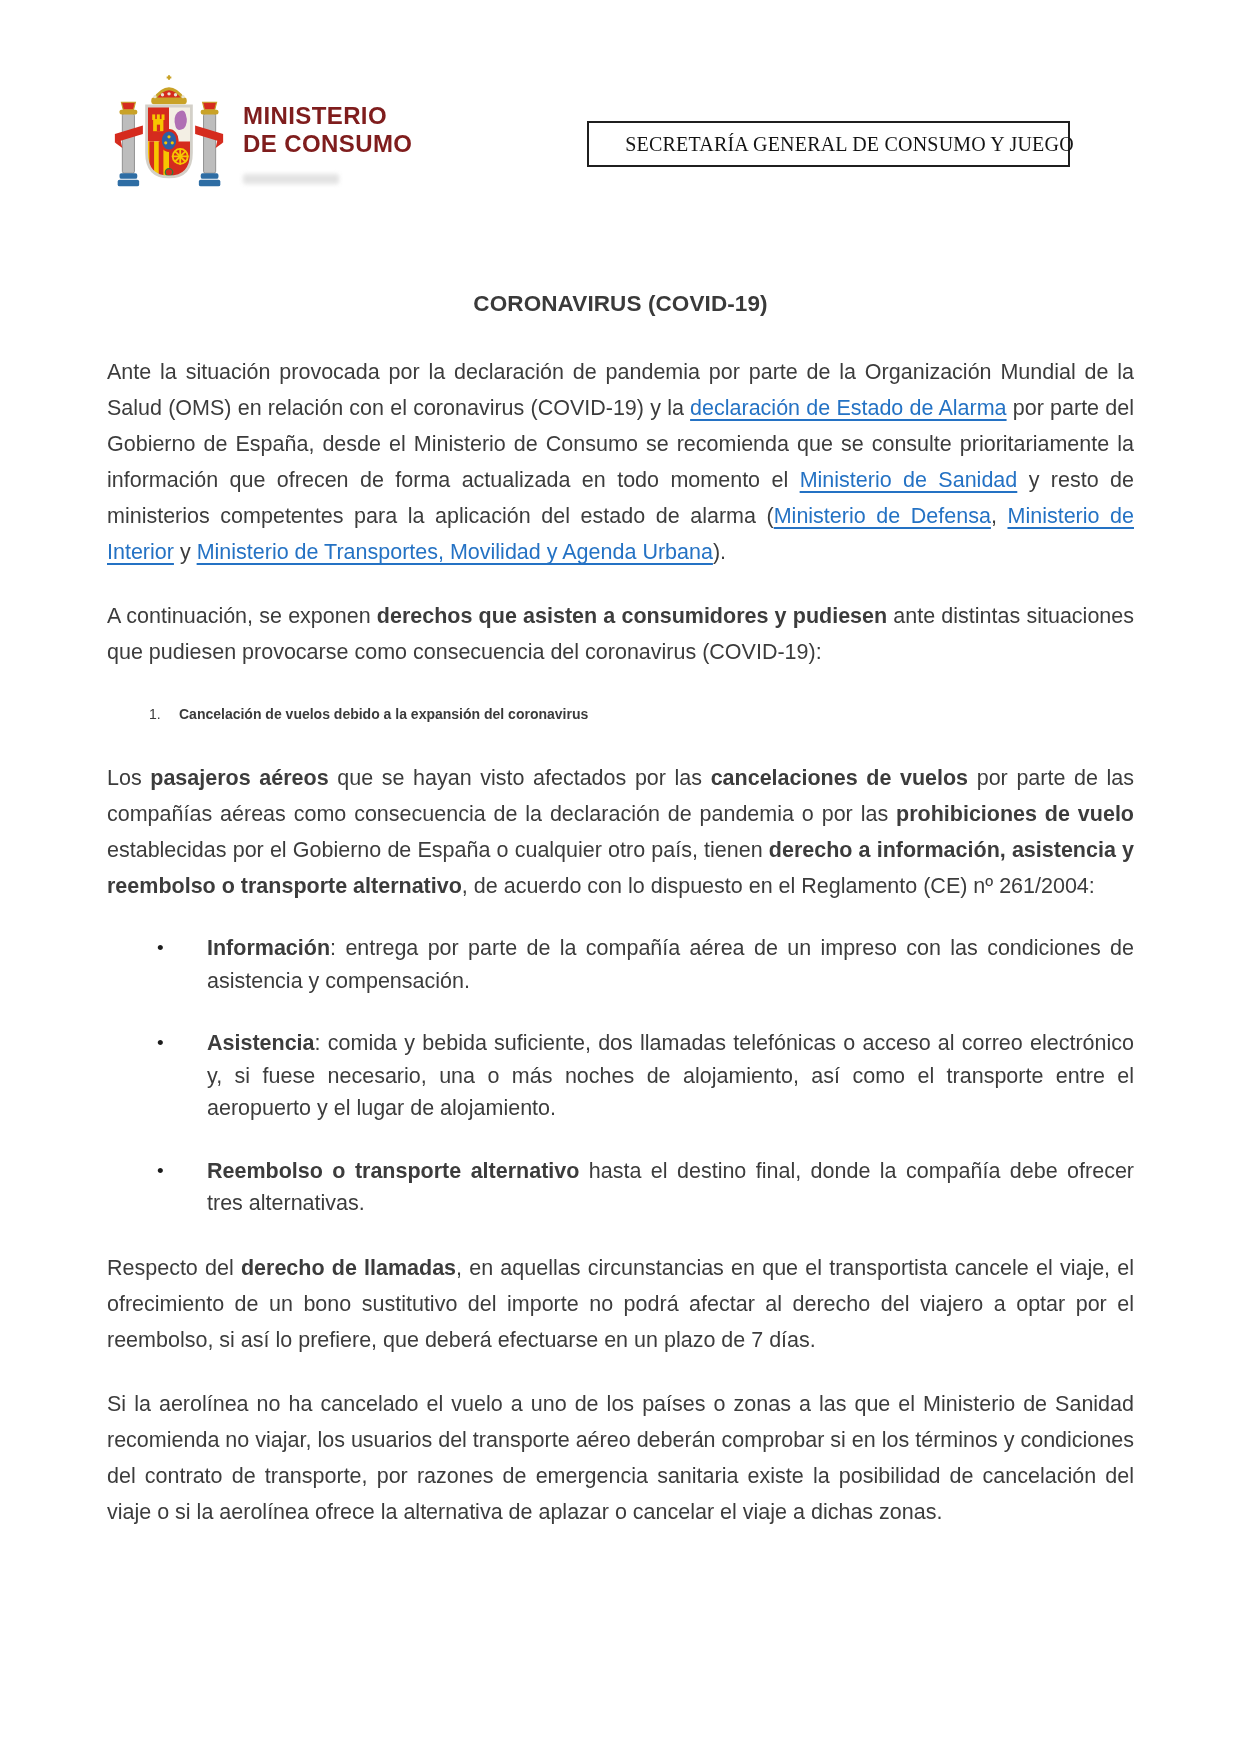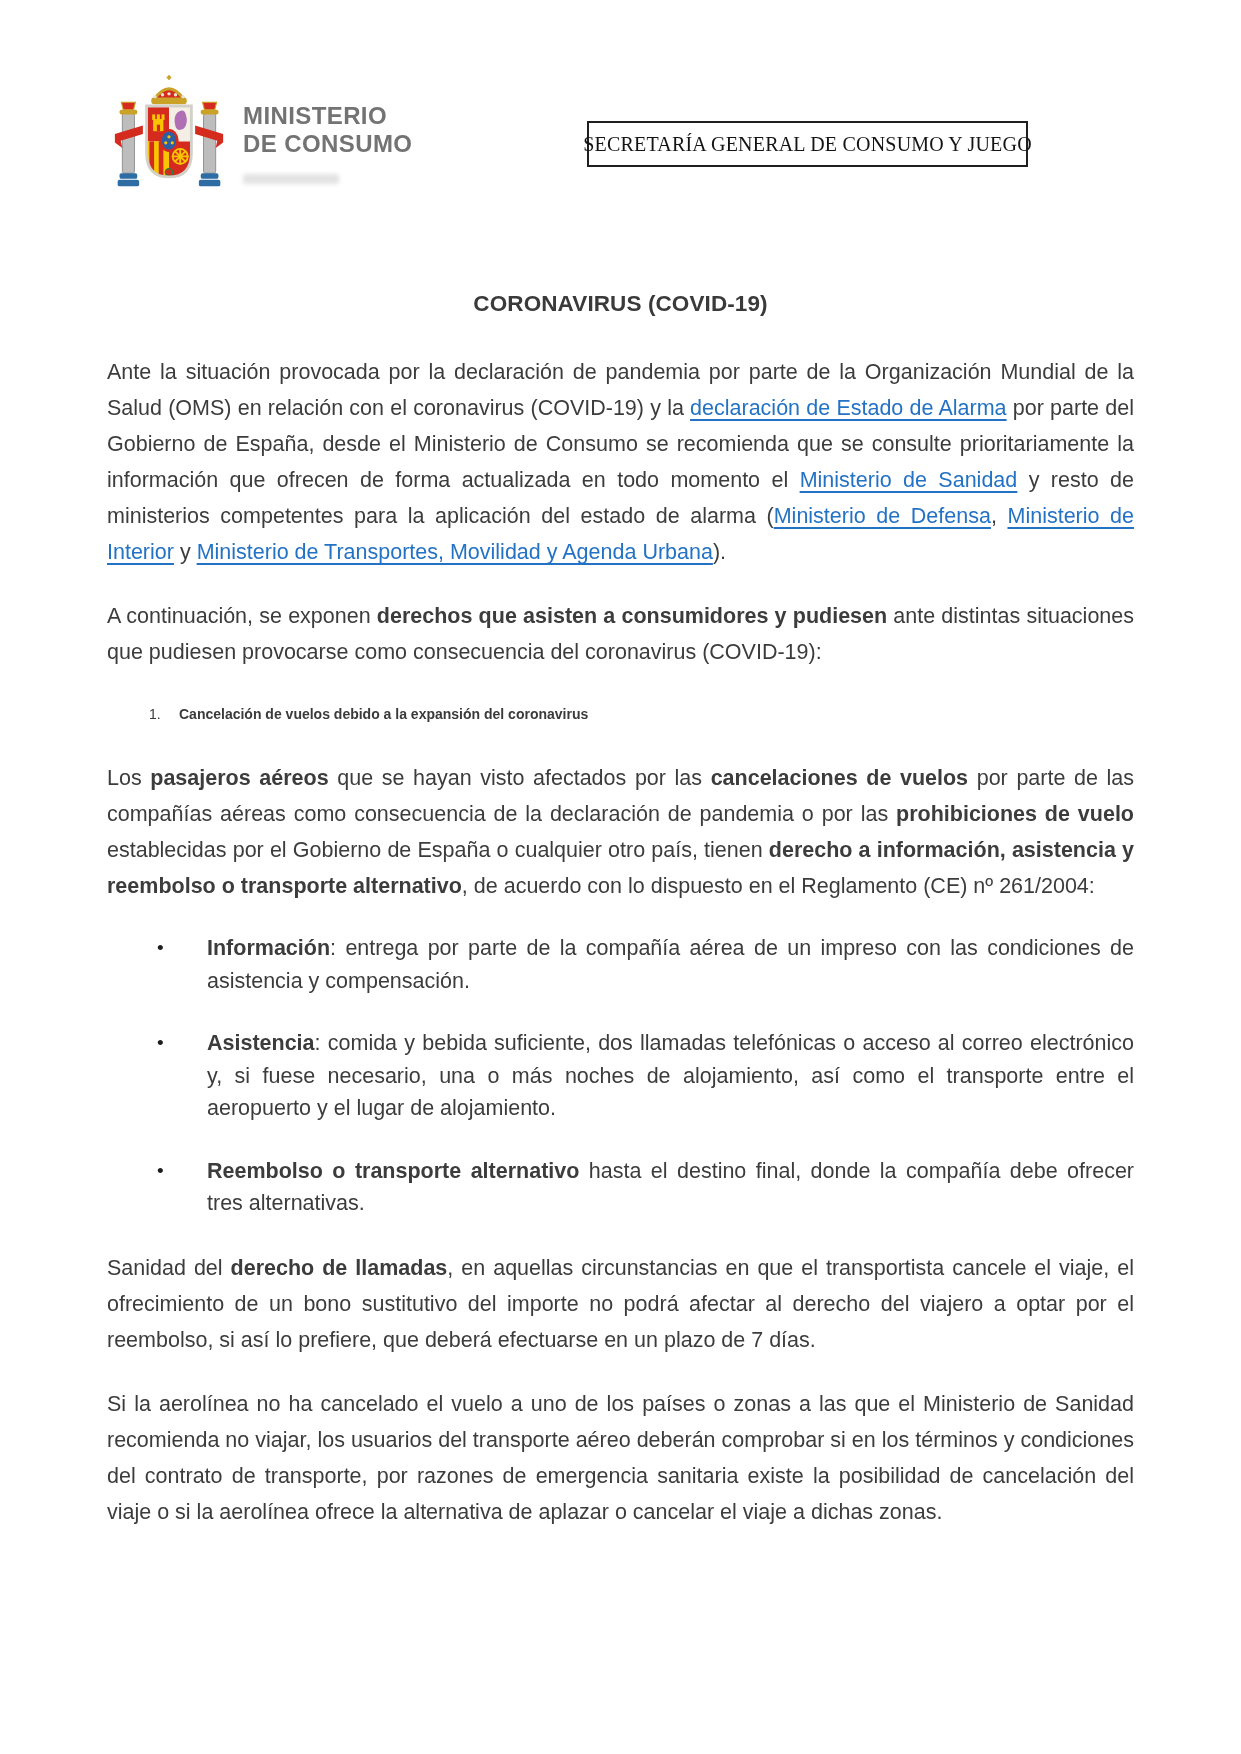--- a/index.html
+++ b/index.html
@@ -10,32 +10,32 @@
     font-family:"Liberation Sans","DejaVu Sans",sans-serif;
     color:#3c3c3c;
     overflow:hidden;
   }
   
   .logo-wrap{position:absolute;left:113px;top:72px;display:flex;align-items:flex-start;}
   .coa{width:112px;height:124px;display:block;}
   .min-text{
     margin-left:18px;margin-top:30px;
     font-size:24px;font-weight:700;line-height:28px;
-    letter-spacing:.4px;color:#737373;
+    letter-spacing:.4px;color:#7f1d1d;
   }
   .fade-artifact{
     margin-top:16px;width:96px;height:10px;
     background:#d9d9d9;filter:blur(2px);opacity:.75;border-radius:2px;
   }
   .office-box{
     position:absolute;left:587px;top:121px;width:437px;height:42px;
     border:2px solid #1f1f1f;background:#ffffff;
     display:flex;align-items:center;justify-content:center;
     font-family:"Liberation Serif","DejaVu Serif",serif;
-    font-size:20px;color:#141414;letter-spacing:.2px;white-space:nowrap;
+    font-size:20px;color:#141414;letter-spacing:.2px;white-space:nowrap;padding-left:42px;
   }
   
   .content{position:absolute;left:107px;top:250px;width:1027px;}
   .doc-title{
     margin:0 0 32px 0;
     font-size:22.5px;font-weight:700;line-height:36px;
     text-align:center;color:#3a3a3a;letter-spacing:.1px;
   }
   .para{
     margin:0 0 28px 0;
@@ -167,18 +167,18 @@
           <span class="btext"><span class="b">Información</span><span>: entrega por parte de la compañía aérea de un impreso con las condiciones de asistencia y compensación.</span></span>
         </div>
         <div class="bullet">
           <span class="bmark">•</span>
           <span class="btext"><span class="b">Asistencia</span><span>: comida y bebida suficiente, dos llamadas telefónicas o acceso al correo electrónico y, si fuese necesario, una o más noches de alojamiento, así como el transporte entre el aeropuerto y el lugar de alojamiento.</span></span>
         </div>
         <div class="bullet">
           <span class="bmark">•</span>
           <span class="btext"><span class="b">Reembolso o transporte alternativo</span><span> hasta el destino final, donde la compañía debe ofrecer tres alternativas.</span></span>
         </div>
-        <p class="para"><span>Sanidad del </span><span class="b">derecho de llamadas</span><span>, en aquellas circunstancias en que el transportista cancele el viaje, el ofrecimiento de un bono sustitutivo del importe no podrá afectar al derecho del viajero a optar por el reembolso, si así lo prefiere, que deberá efectuarse en un plazo de 7 días.</span></p>
+        <p class="para"><span>Respecto del </span><span class="b">derecho de llamadas</span><span>, en aquellas circunstancias en que el transportista cancele el viaje, el ofrecimiento de un bono sustitutivo del importe no podrá afectar al derecho del viajero a optar por el reembolso, si así lo prefiere, que deberá efectuarse en un plazo de 7 días.</span></p>
         <p class="para"><span>Si la aerolínea no ha cancelado el vuelo a uno de los países o zonas a las que el Ministerio de Sanidad recomienda no viajar, los usuarios del transporte aéreo deberán comprobar si en los términos y condiciones del contrato de transporte, por razones de emergencia sanitaria existe la posibilidad de cancelación del viaje o si la aerolínea ofrece la alternativa de aplazar o cancelar el viaje a dichas zonas.</span></p>
       </div>
   </div>
 
 </div>
 
 </body></html>

